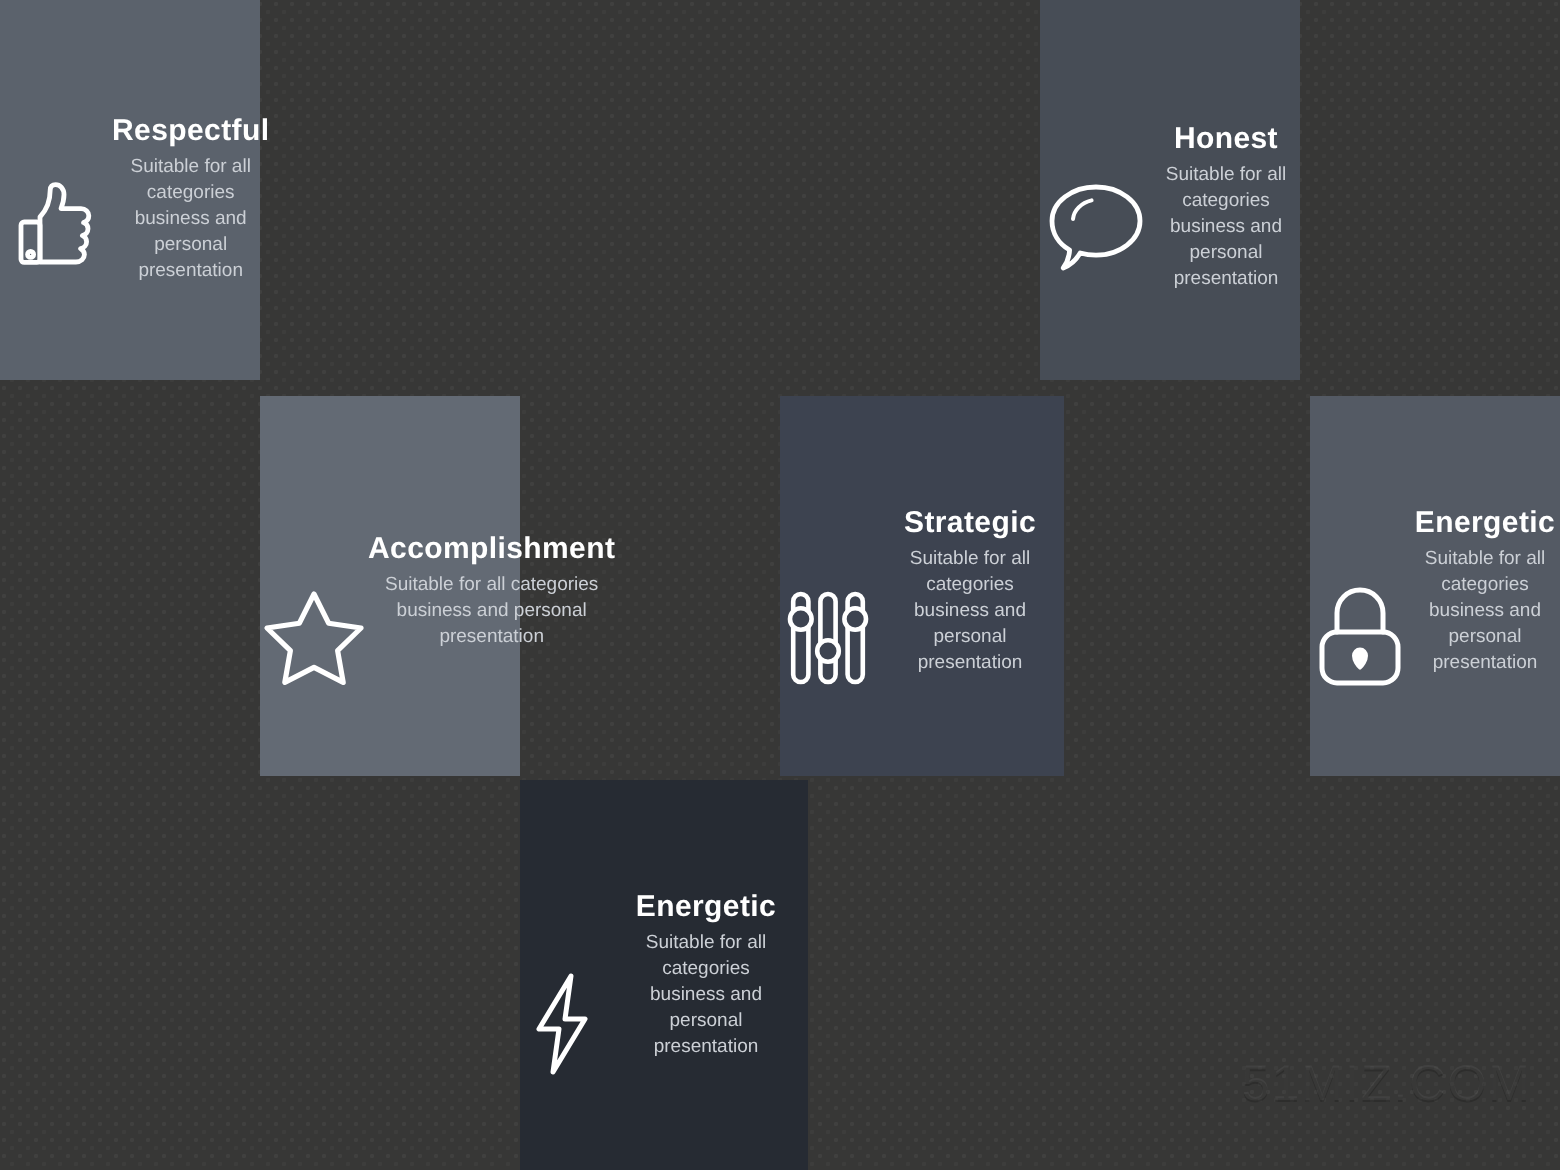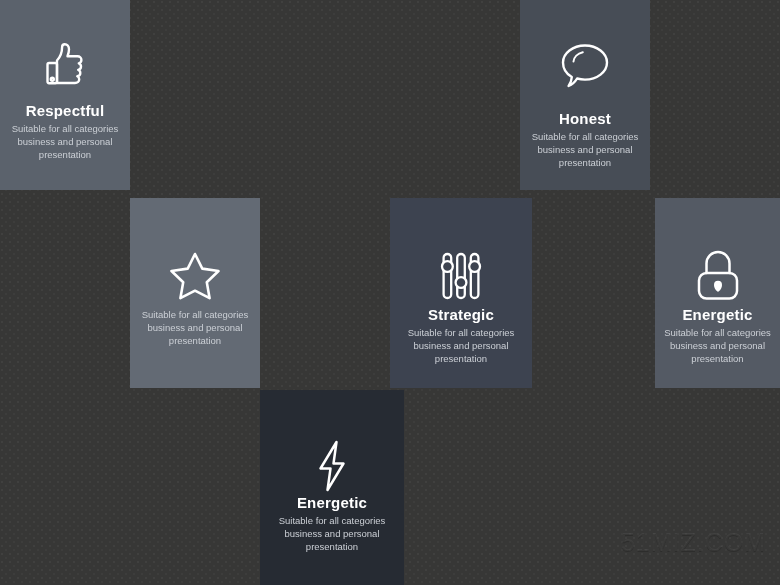--- a/index.html
+++ b/index.html
@@ -19,21 +19,21 @@
   }
   #stage {
     position: relative;
     width: 780px;
     height: 585px;
   }
   .panel {
     position: absolute;
     box-sizing: border-box;
     display: flex;
-    flex-direction: column;
+    flex-direction: row;
     align-items: center;
     text-align: center;
   }
   .icon-wrap {
     display: flex;
     align-items: flex-end;
     justify-content: center;
     height: 62px;
   }
   .icon-wrap svg {
@@ -109,20 +109,21 @@
     </div>
   </div>
 
   <div class="panel" id="panel-accomplishment" style="left: 130px; top: 198px; width: 130px; height: 190px; background-color: rgb(99, 106, 116);">
     <div class="icon-wrap" style="margin-top: 42px;">
       <svg width="54" height="52" viewBox="0 0 54 52" fill="none" stroke="#ffffff" stroke-width="2.6" stroke-linejoin="round" stroke-linecap="round">
         <path d="M27 4 L34.3 18.6 L50.5 21 L38.8 32.3 L41.6 48.2 L27 40.7 L12.4 48.2 L15.2 32.3 L3.5 21 L19.7 18.6 Z"></path>
       </svg>
     </div>
     <div class="panel-text" style="margin-top: 4px;">
+      <div class="panel-title">Accomplishment</div>
       <div class="panel-desc">
         <span>Suitable for all categories</span>
         <span>business and personal</span>
         <span>presentation</span>
       </div>
     </div>
   </div>
 
   <div class="panel" id="panel-strategic" style="left: 390px; top: 198px; width: 142px; height: 190px; background-color: rgb(61, 67, 80);">
     <div class="icon-wrap" style="margin-top: 42px;">

